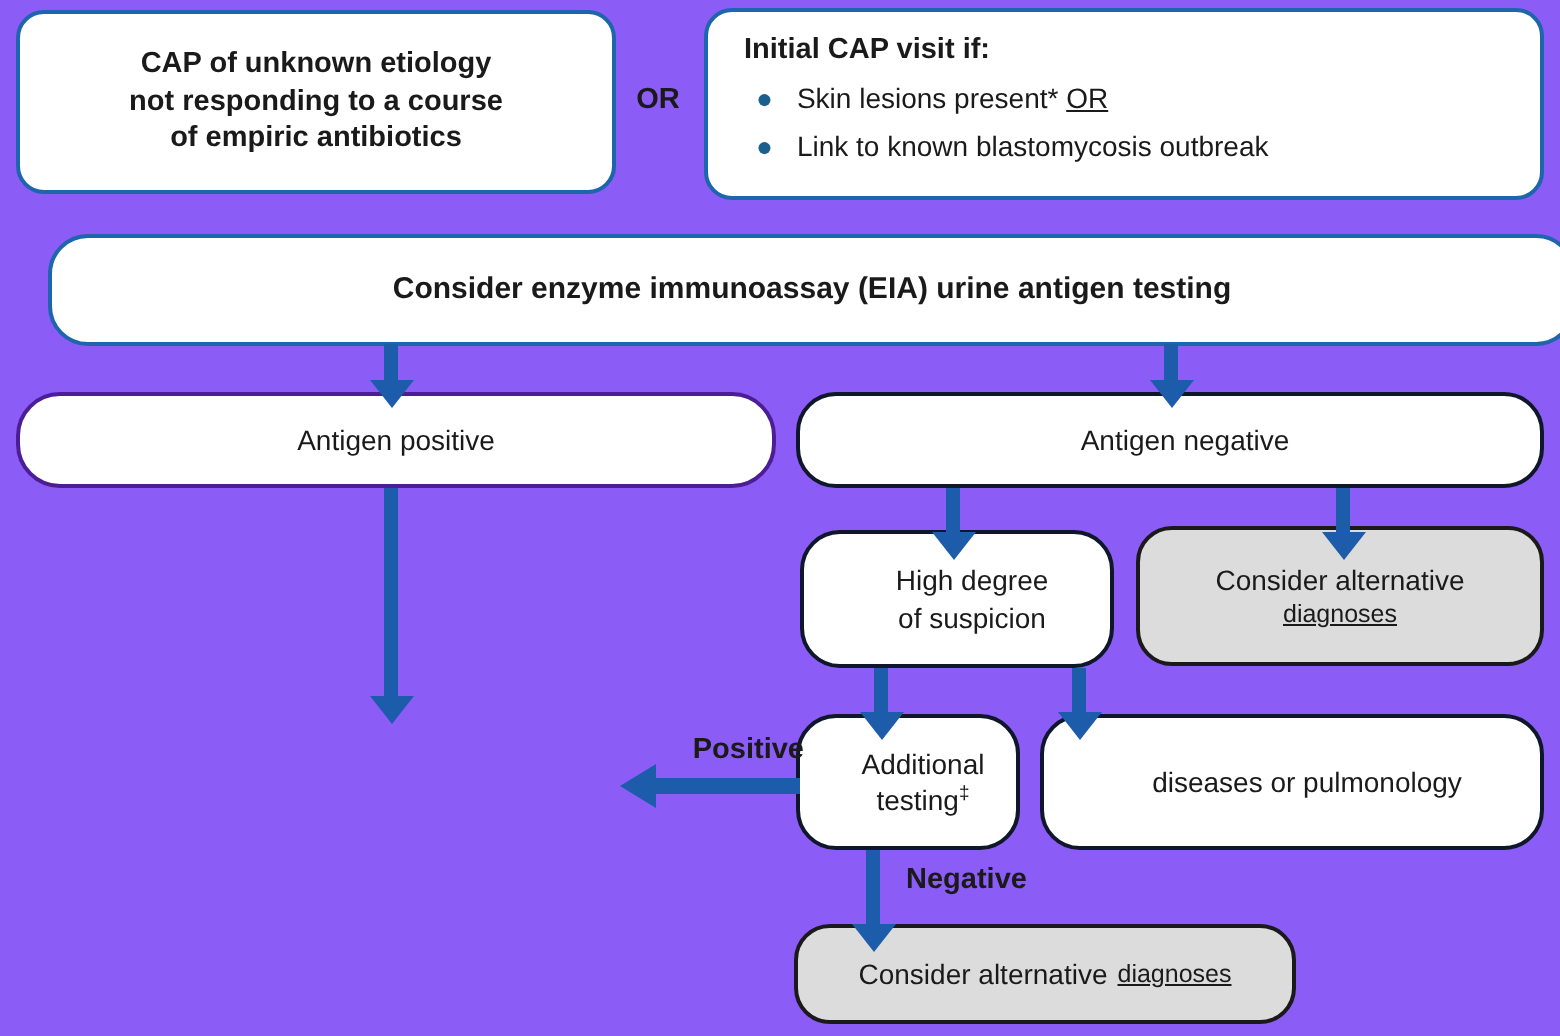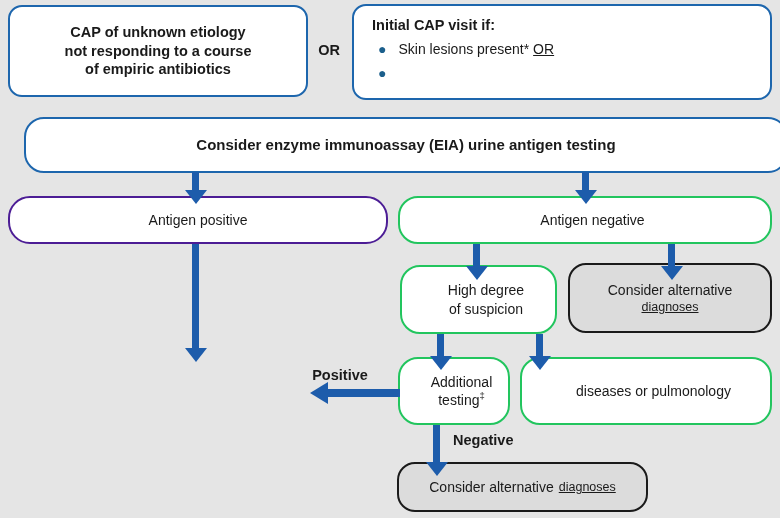--- a/index.html
+++ b/index.html
@@ -1,29 +1,29 @@
 <!DOCTYPE html>
 <html><head>
 <meta charset="utf-8">
 <style>
   html,body { margin:0; padding:0; background:#fff; }
   #stage {
-    position:relative; width:780px; height:518px; background:#e5e5e5;
+    position:relative; width:780px; height:518px; background:#8b5cf6;
     font-family:"Liberation Sans", "DejaVu Sans", sans-serif;
     color:#1a1a1a; overflow:hidden;
   }
   .box {
     position:absolute; box-sizing:border-box; background:#fff;
     display:flex; flex-direction:column; align-items:center; justify-content:center;
     text-align:center; z-index:1; line-height:1.3;
   }
   .blue   { border:2.5px solid #1d66ad; border-radius:14px; }
   .banner { border:2.5px solid #1d66ad; border-radius:20px; font-weight:bold; font-size:15px; }
   .red    { border:2px solid #4c1d95; border-radius:22px; }
-  .yellow { border:2px solid #22c55e; border-radius:20px;padding-left:15px; }
+  .yellow { border:2px solid #0f172a; border-radius:20px;padding-left:15px; }
   .gray   { border:2px solid #1a1a1a; border-radius:18px; background:#dcdcdc; }
   .bold   { font-weight:bold; }
   .fs14   { font-size:14px; }
   .fs145  { font-size:14.5px; }
   .fs15   { font-size:15px; }
   .small  { font-size:12.5px;text-decoration:underline; }
   .u      { text-decoration:underline; }
   sup     { font-size:9.5px; line-height:0; }
 
   .left-align { align-items:flex-start; text-align:right; }
@@ -65,20 +65,21 @@
   <div class="or-wrap" style="left:306px; top:0; width:46px; height:100px;">OR</div>
 
   <div class="box blue left-align pad-initial" style="left:352px; top:4px; width:420px; height:96px;">
     <div class="bold fs145">Initial CAP visit if:</div>
     <div class="bullet-row">
       <span class="bullet">●</span>
       <span class="bullet-text"><span>Skin lesions present* </span><span class="u">OR</span></span>
     </div>
     <div class="bullet-row">
       <span class="bullet">●</span>
+      <span class="bullet-text"><span>Link to known blastomycosis outbreak</span><span class="u"></span></span>
     </div>
   </div>
 
   <div class="box banner" style="left:24px; top:117px; width:764px; height:56px;">
       <span>Consider enzyme immunoassay (EIA) urine antigen testing</span>
     </div>
 
   <div class="box red fs14" style="left:8px; top:196px; width:380px; height:48px;">
       <span>Antigen positive</span>
     </div>
@@ -132,16 +133,16 @@
 
   <div class="stem-v" style="left:192px; top:244px; height:105px;"></div>
   <div class="head-down" style="left:185px; top:348px;"></div>
 
   <div class="stem-v" style="left:433px; top:425px; height:38px;"></div>
   <div class="head-down" style="left:426px; top:462px;"></div>
 
   <div class="stem-h" style="left:328px; top:389px; width:72px;"></div>
   <div class="head-left" style="left:310px; top:382px;"></div>
 
-  <div class="flow-label" style="left:300px; top:367px; width:80px; text-align:center;">Positive</div>
+  <div class="flow-label" style="left:322px; top:367px; width:80px; text-align:right;">Positive</div>
   <div class="flow-label" style="left:453px; top:432px;">Negative</div>
 
 </div>
 
 </body></html>

